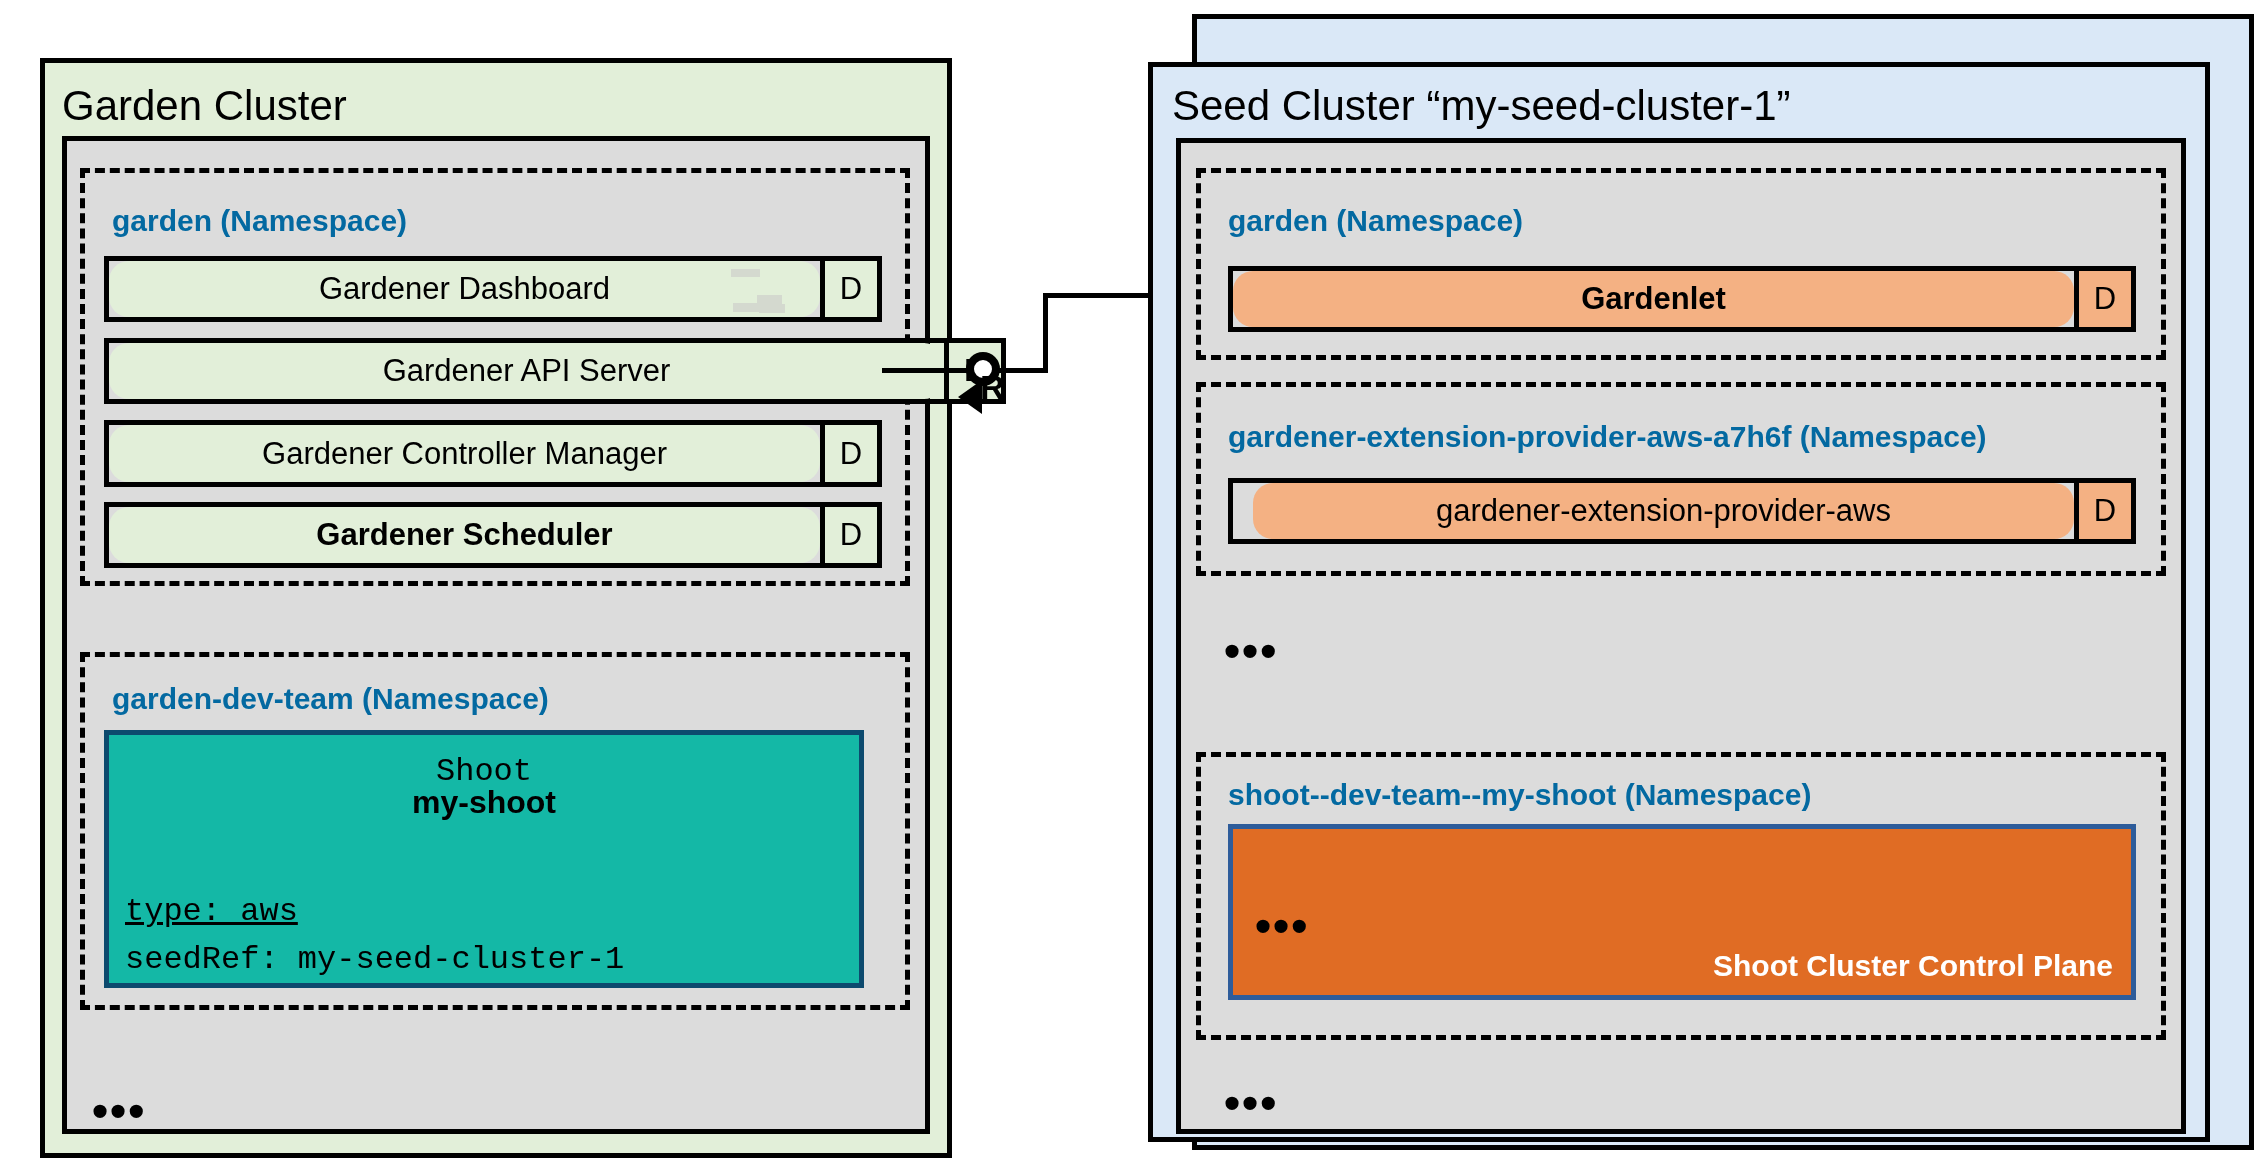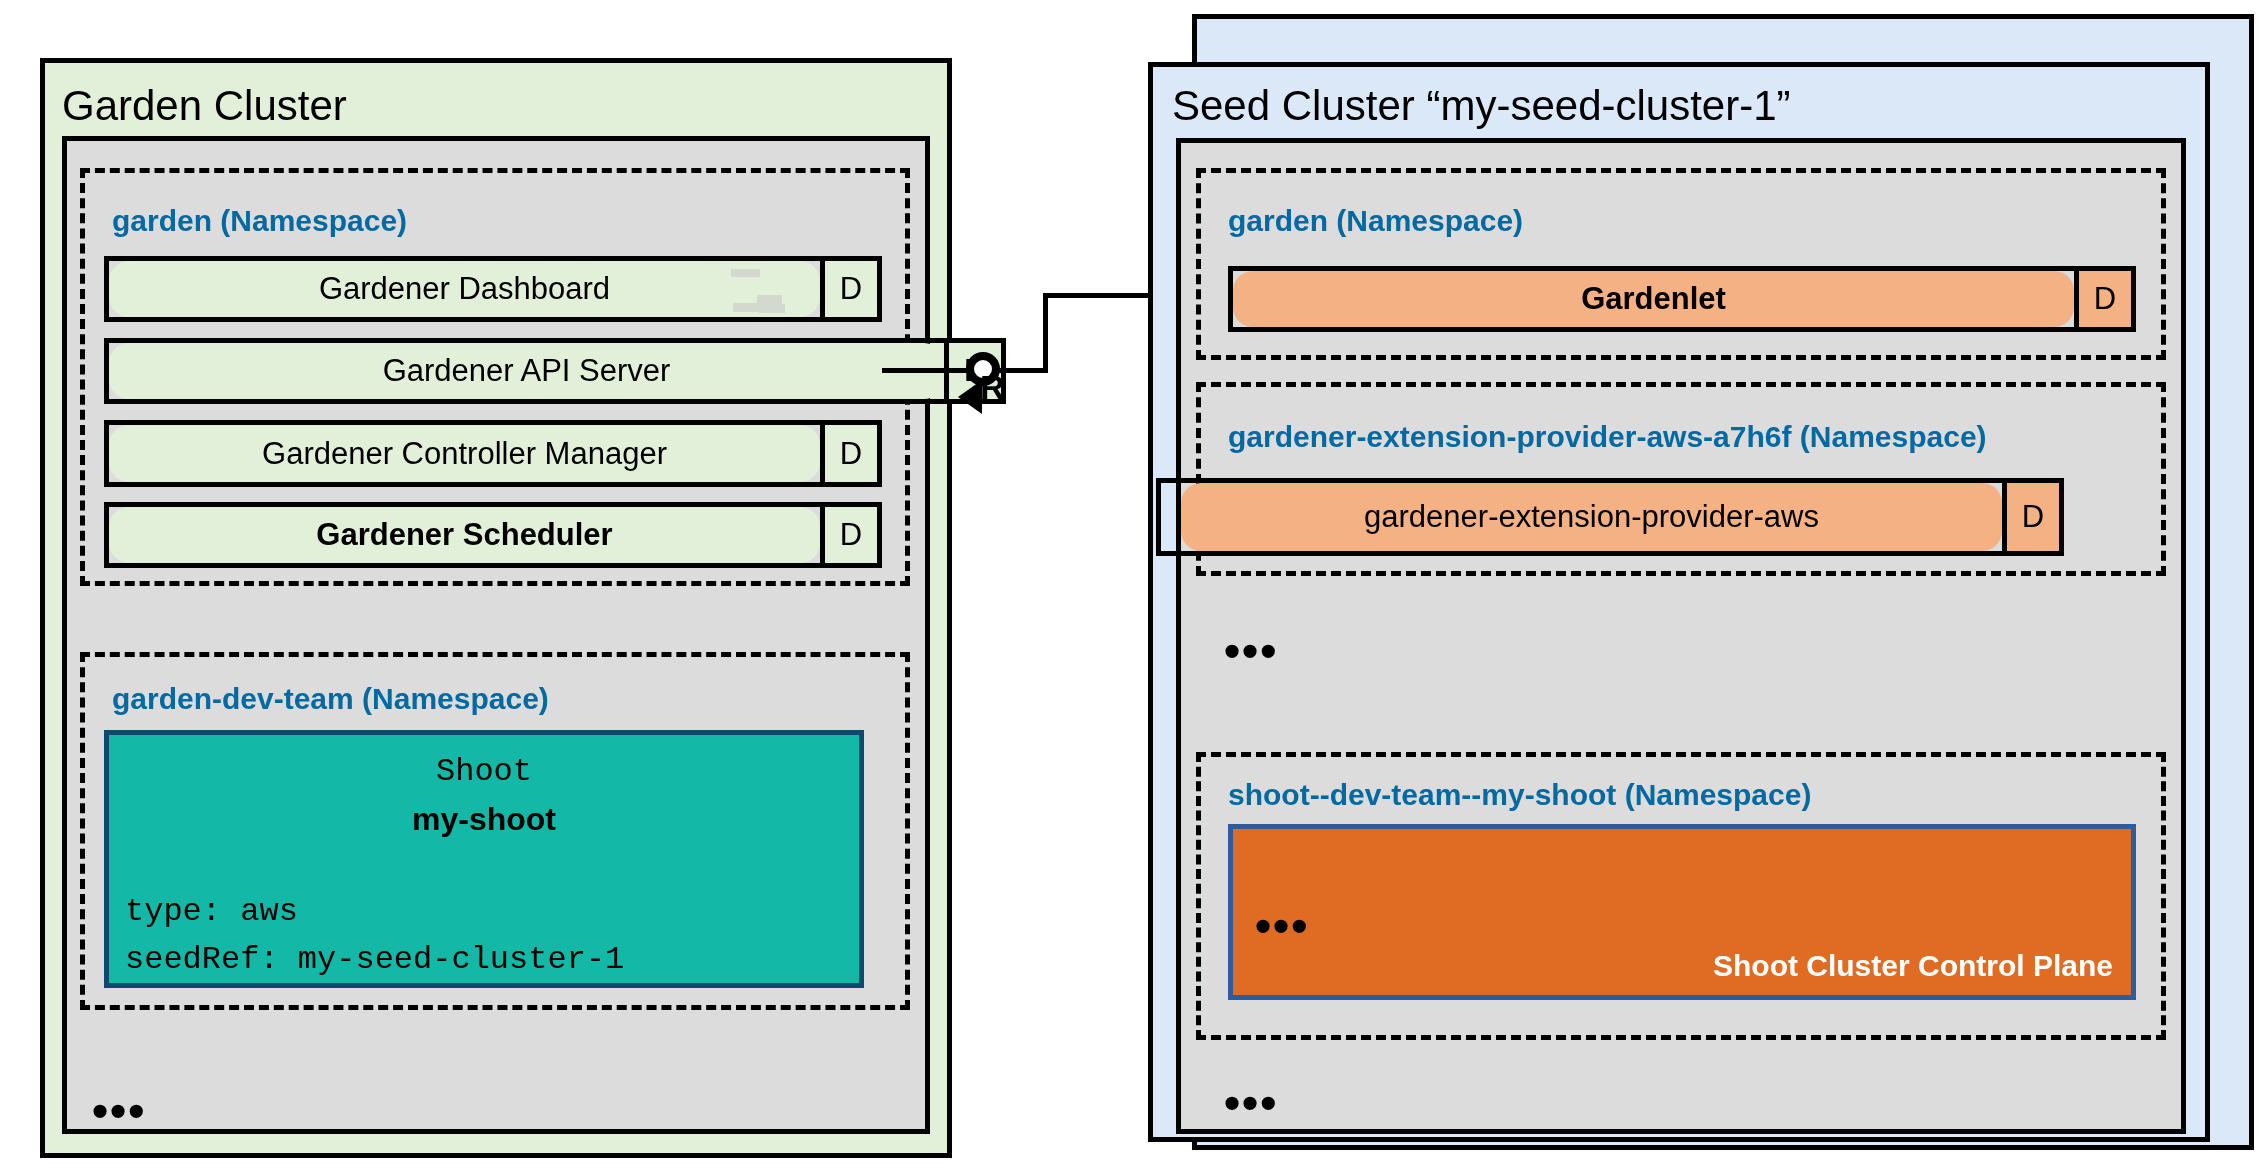--- a/index.html
+++ b/index.html
@@ -201,22 +201,22 @@
   <div class="component comp-green bold-label" style="left:104px; top:502px; width:778px; height:66px;">
     <div class="label">Gardener Scheduler</div>
     <div class="dcell">D</div>
   </div>
 
   <div class="box dashed-b" style="left:80px; top:652px; width:830px; height:358px;"></div>
   <div class="ns-title" style="left:112px; top:682px;">garden-dev-team (Namespace)</div>
 
   <div class="shoot-card" style="left:104px; top:730px; width:760px; height:258px;">
     <div class="shoot-kind" style="top:18px;">Shoot</div>
-    <div class="shoot-name" style="top:66px;">my-shoot</div>
-    <div class="shoot-field" style="left:16px; top:158px;">type: aws</div>
+    <div class="shoot-name" style="top:49px;">my-shoot</div>
+    <div class="shoot-field" style="left:16px; top:158px;text-decoration:underline;">type: aws</div>
     <div class="shoot-field" style="left:16px; top:206px;">seedRef: my-seed-cluster-1</div>
   </div>
 
   <div class="dots" style="left:92px; top:1100px;">•••</div>
 
   <div class="hline" style="left:882px; top:368px; width:100px;"></div>
   <div class="conn-circle" style="left:966px; top:352px;"></div>
   <div class="hline" style="left:998px; top:368px; width:50px;"></div>
   <div class="vline" style="left:1043px; top:293px; height:80px;"></div>
   <div class="hline" style="left:1043px; top:293px; width:178px;"></div>
@@ -233,21 +233,21 @@
   <div class="ns-title" style="left:1228px; top:204px;">garden (Namespace)</div>
 
   <div class="component comp-orange bold-label" style="left:1228px; top:266px; width:908px; height:66px;">
     <div class="label">Gardenlet</div>
     <div class="dcell">D</div>
   </div>
 
   <div class="box dashed-b" style="left:1196px; top:382px; width:970px; height:194px;"></div>
   <div class="ns-title" style="left:1228px; top:420px;text-align:right;">gardener-extension-provider-aws-a7h6f (Namespace)</div>
 
-  <div class="component comp-orange" style="left:1156px; top:478px; width:908px; height:78px;padding-left:20px;">
+  <div class="component comp-orange" style="left:1228px; top:478px; width:908px; height:66px;padding-left:20px;">
     <div class="label">gardener-extension-provider-aws</div>
     <div class="dcell">D</div>
   </div>
 
   <div class="dots" style="left:1224px; top:640px;">•••</div>
 
   <div class="box dashed-b" style="left:1196px; top:752px; width:970px; height:288px;"></div>
   <div class="ns-title" style="left:1228px; top:778px;">shoot--dev-team--my-shoot (Namespace)</div>
 
   <div class="control-plane" style="left:1228px; top:824px; width:908px; height:176px;">

